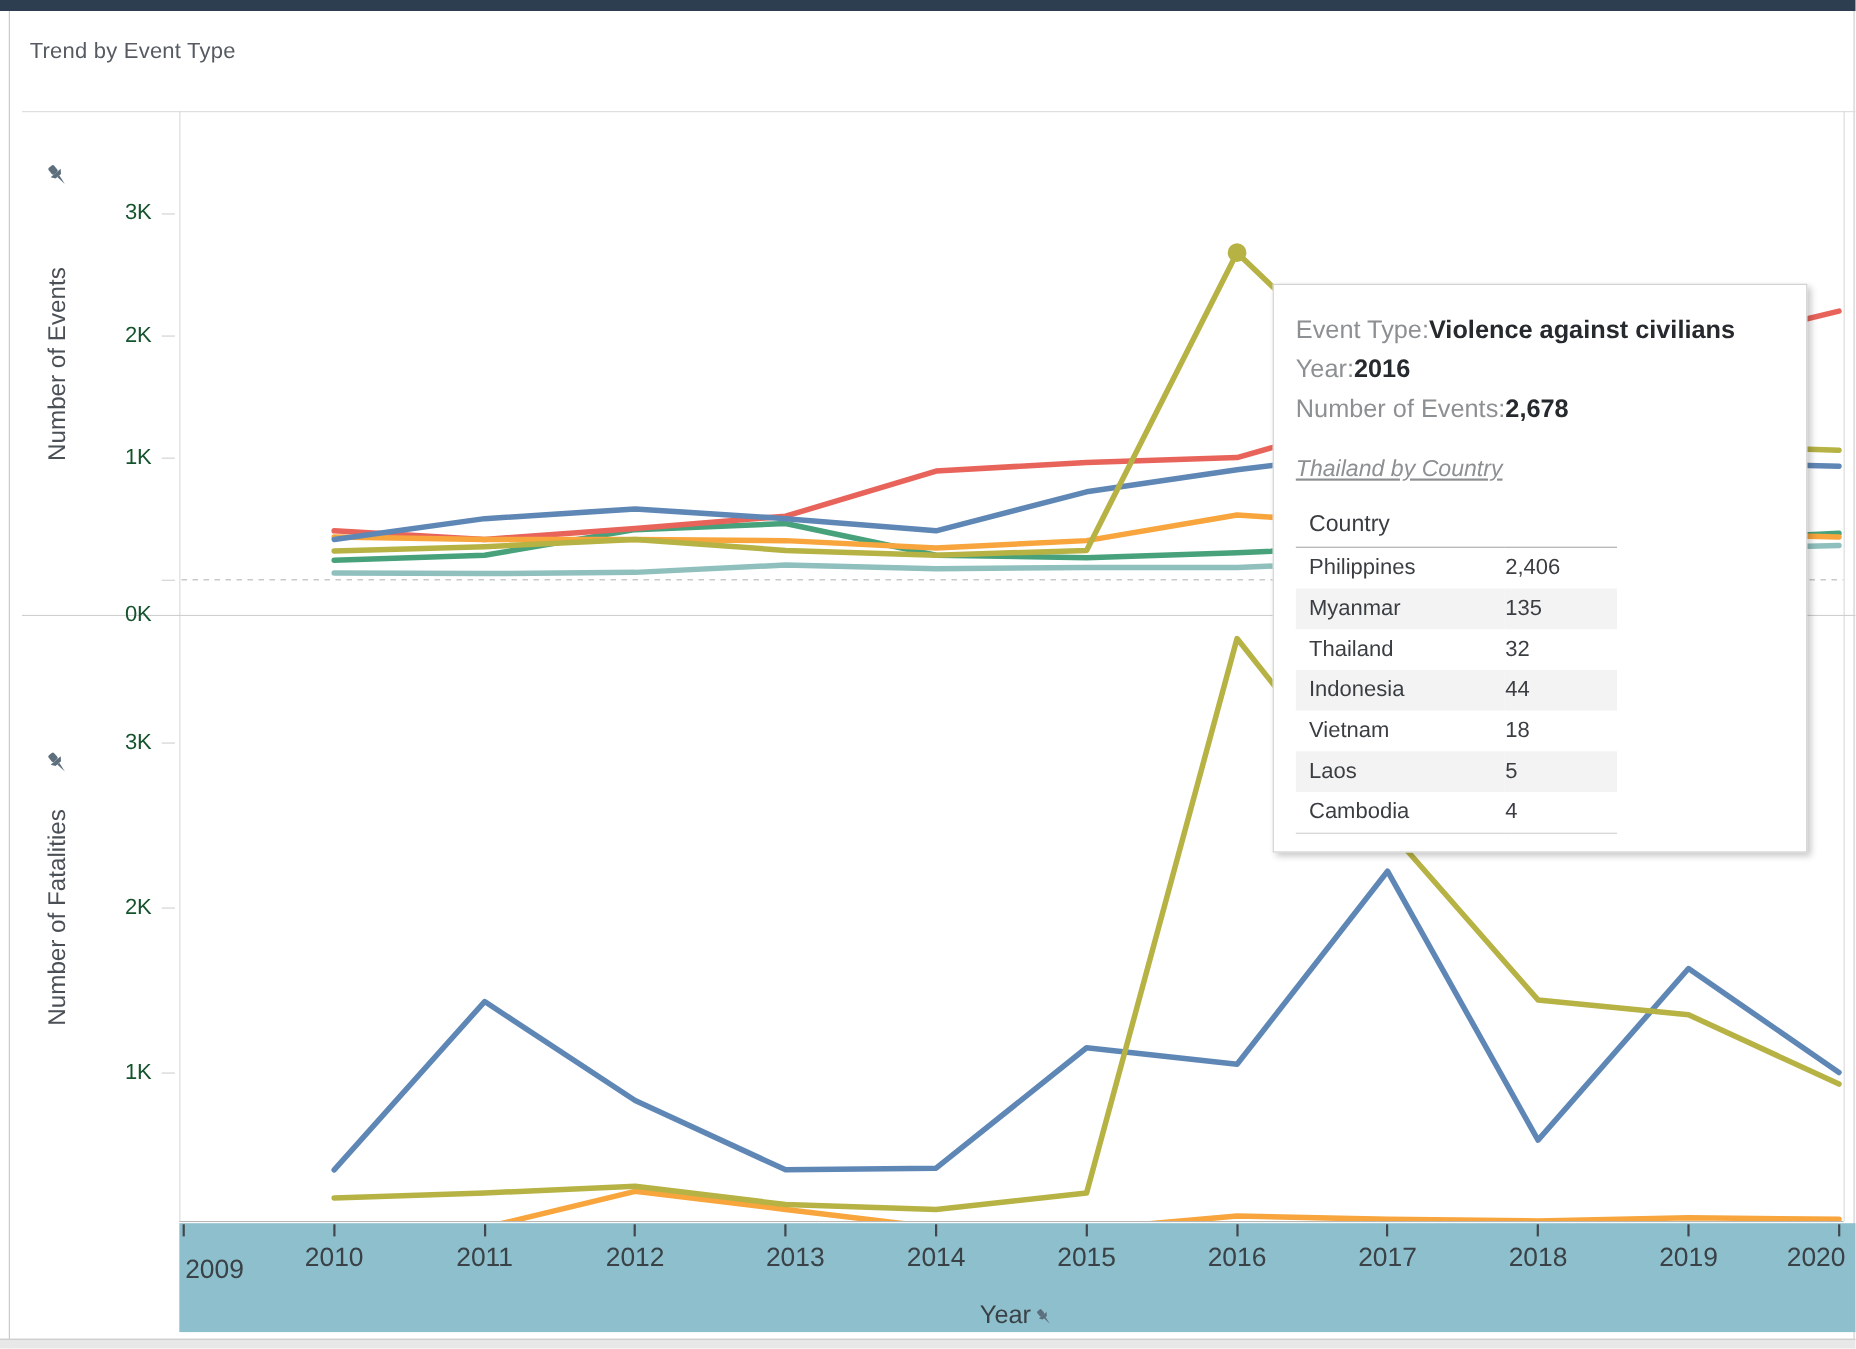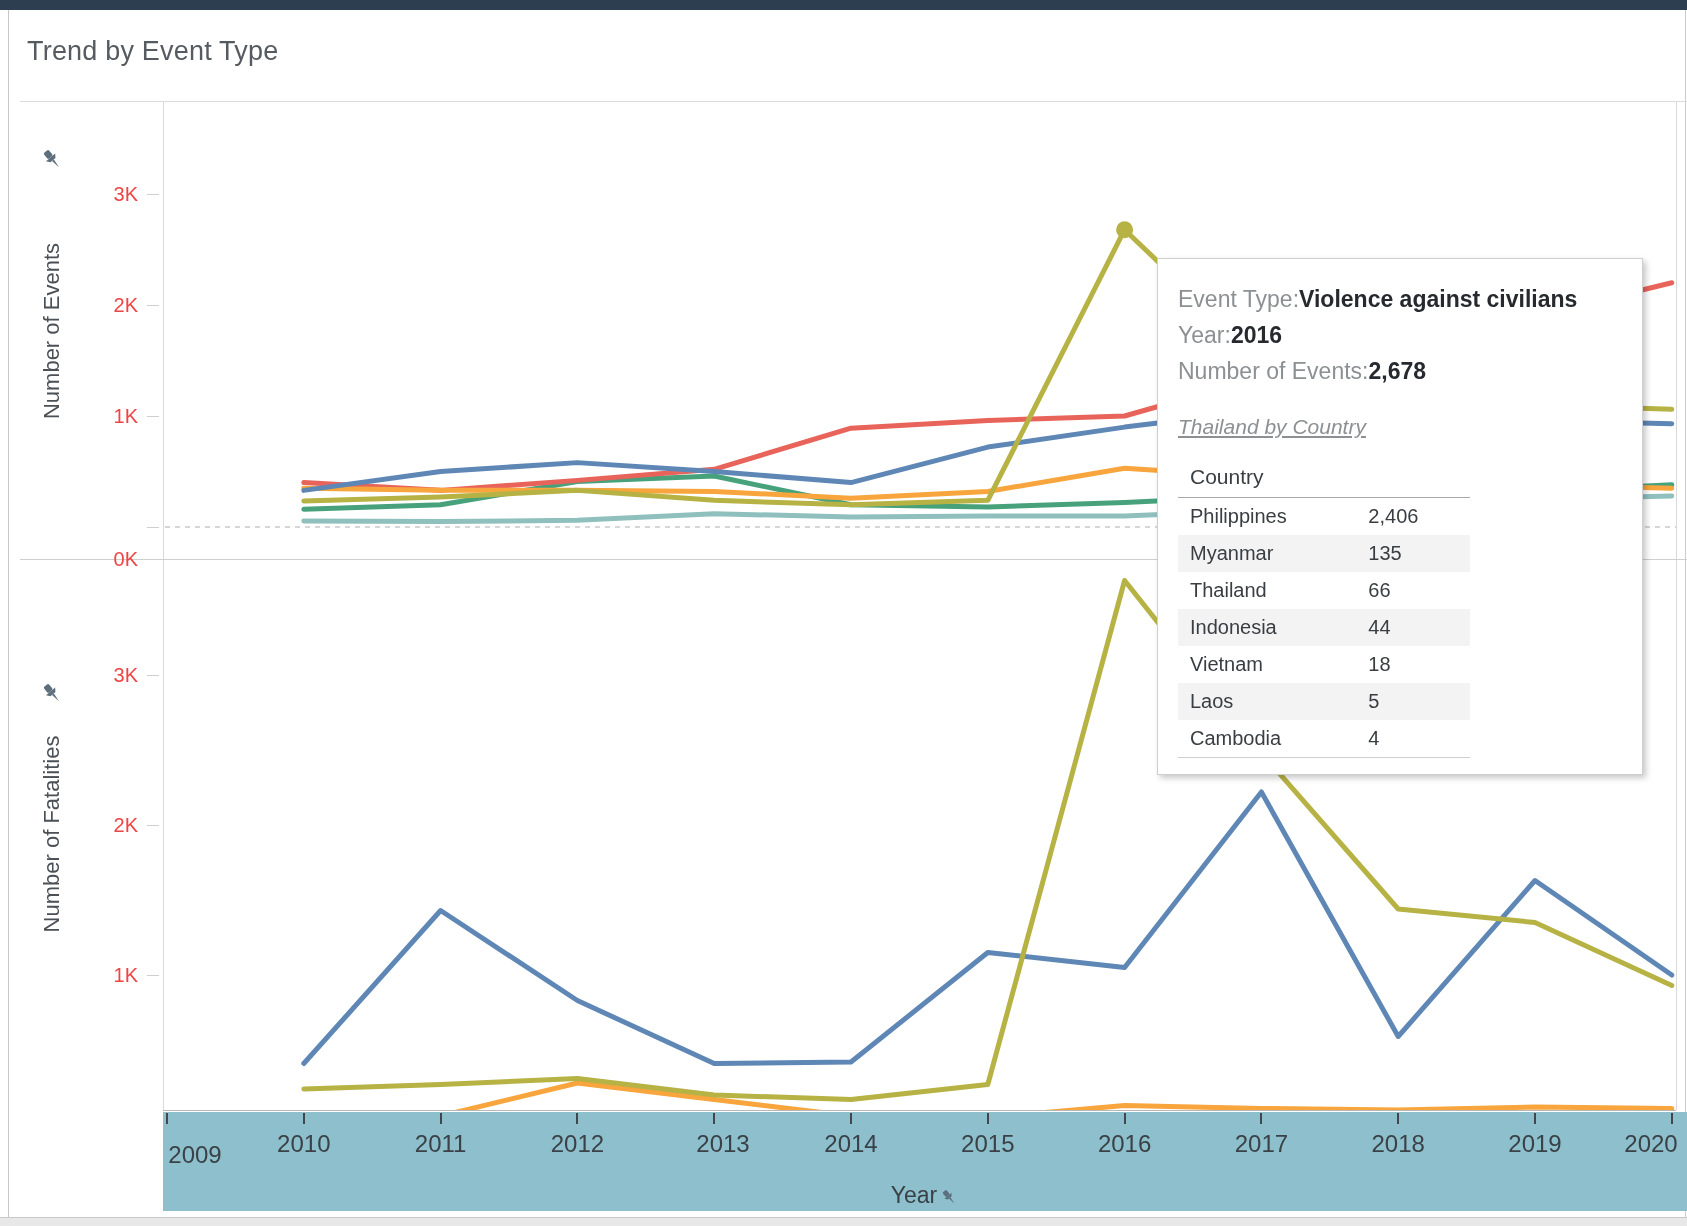--- a/index.html
+++ b/index.html
@@ -5,24 +5,24 @@
   html,body{margin:0;padding:0;}
   body{
     width:1687px;height:1226px;position:relative;overflow:hidden;
     background:#ffffff;font-family:"Liberation Sans",sans-serif;
     -webkit-font-smoothing:antialiased;
   }
   .abs{position:absolute;}
   .topbar{left:0;top:0;width:1687px;height:10px;background:#2d3e50;}
   .win-left-border{left:8px;top:10px;width:1px;height:1216px;background:#c6c6c6;}
   .win-right-border{left:1685px;top:10px;width:1px;height:1216px;background:#cccccc;}
-  .page-title{left:27px;top:36px;font-size:27px;color:#565b61;letter-spacing:.2px;}
+  .page-title{left:27px;top:36px;font-size:20px;color:#565b61;letter-spacing:.2px;}
   .hline{background:#dcdcdc;height:1px;}
   .vline{background:#d9d9d9;width:1px;}
-  .tick-label{width:52px;text-align:right;font-size:20px;color:#ef4444;transform:translateY(-50%);}
+  .tick-label{width:52px;text-align:right;font-size:20px;color:#14532d;transform:translateY(-50%);}
   .tick-dash{width:12px;height:1px;background:#cfcfcf;}
   .vlabel{width:400px;height:30px;text-align:center;font-size:22px;color:#4b5056;
           transform:rotate(-90deg);line-height:30px;}
   .pin{width:26px;height:26px;}
   svg.chart{position:absolute;overflow:hidden;}
   .year-band{left:163px;top:1112px;width:1524px;height:99px;background:#8dc0cc;overflow:hidden;}
   .year-tick{position:absolute;top:1px;width:2px;height:11px;background:#41474d;}
   .year-label{position:absolute;top:18px;width:60px;text-align:center;font-size:24px;color:#3a4147;}
   .year-title{position:absolute;top:70px;left:0;width:100%;display:flex;justify-content:center;
               align-items:center;gap:2px;font-size:23px;color:#3a4147;}
@@ -182,21 +182,21 @@
         <tr>
           <td class="c">Philippines</td>
           <td class="v">2,406</td>
         </tr>
         <tr class="shade">
           <td class="c">Myanmar</td>
           <td class="v">135</td>
         </tr>
         <tr>
           <td class="c">Thailand</td>
-          <td class="v">66</td>
+          <td class="v">32</td>
         </tr>
         <tr class="shade">
           <td class="c">Indonesia</td>
           <td class="v">44</td>
         </tr>
         <tr>
           <td class="c">Vietnam</td>
           <td class="v">18</td>
         </tr>
         <tr class="shade">

